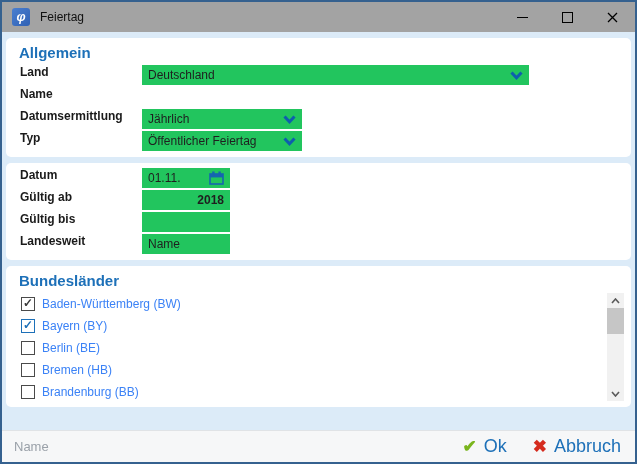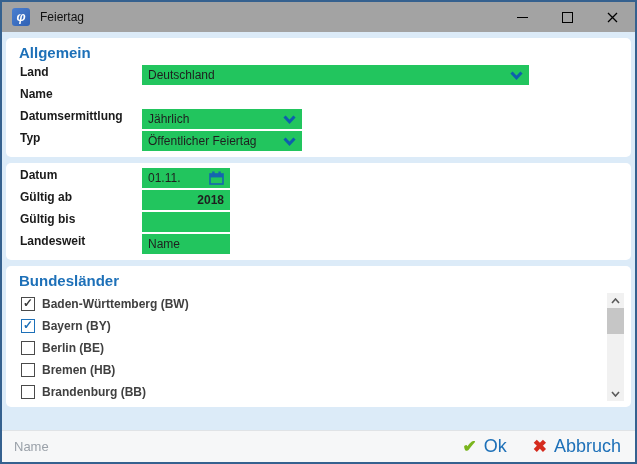--- a/index.html
+++ b/index.html
@@ -78,21 +78,21 @@
   .panel-laender{position:relative;margin-bottom:4px;}
   .check-row{display:flex;align-items:center;height:22px;padding-left:6px;cursor:default;}
   .checkbox{
     box-sizing:border-box;width:14px;height:14px;flex:0 0 14px;
     border:1px solid #4a4a4a;background:#fff;margin-right:7px;
     display:flex;align-items:center;justify-content:center;
     font-size:12px;line-height:1;color:#3a3a3a;cursor:pointer;
   }
   .checkbox.checked::after{content:"✓";font-weight:bold;transform:translateY(-1px);}
   .checkbox.focus{border-color:#1d70b8;color:#1d70b8;}
-  .check-label{font-size:12px;font-weight:700;color:#404040;}
+  .check-label{font-size:12px;font-weight:400;color:#3b82f6;}
   .scrollbar{
     position:absolute;right:7px;top:27px;
     width:17px;height:108px;background:#f1f1f1;
     display:flex;flex-direction:column;align-items:center;
   }
   .sb-arrow{
     height:15px;flex:0 0 15px;width:100%;
     display:flex;align-items:center;justify-content:center;cursor:pointer;
   }
   .sb-thumb{width:100%;height:26px;background:#c6c6c6;cursor:pointer;}

